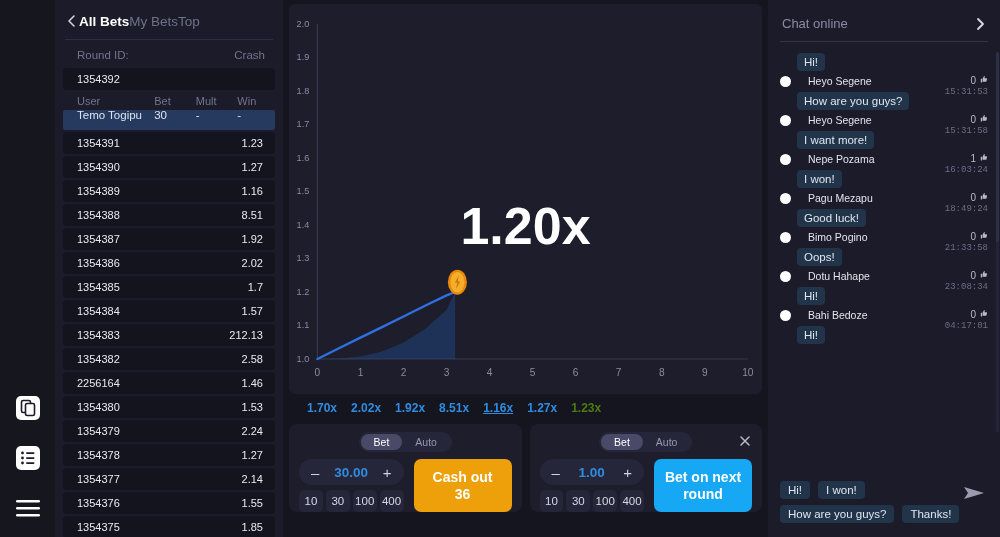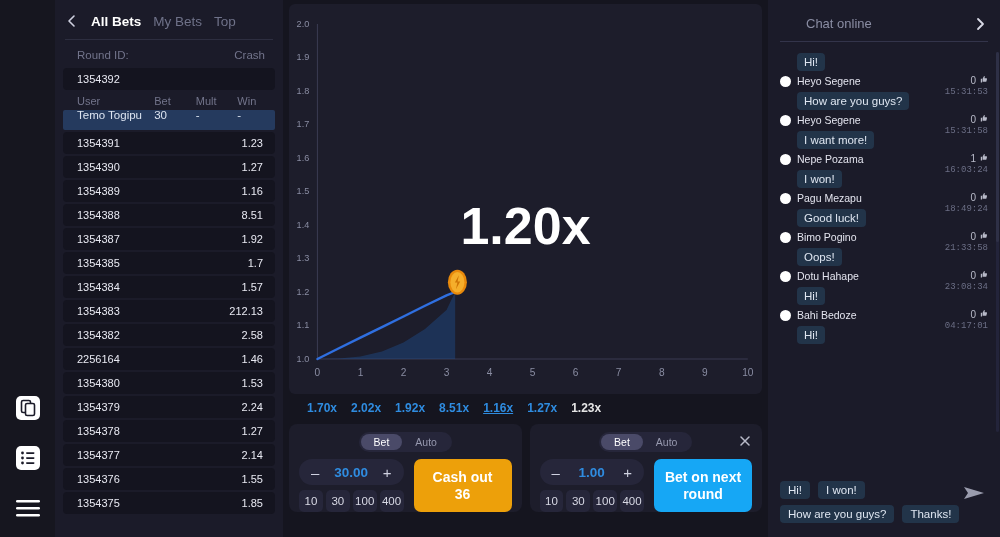--- a/index.html
+++ b/index.html
@@ -22,21 +22,21 @@
   .rail-icon svg { display: block; }
 
   
   .bets {
     width: 228px; height: 537px; flex: none;
     background: #1b1b29;
     padding: 8px 8px 0 8px;
     display: flex; flex-direction: column;
     overflow: hidden;
   }
-  .bets-tabs { display: flex; gap: 12px; padding: 6px 4px 10px 2px; }
+  .bets-tabs { display: flex; padding: 6px 4px 10px 2px; }
   .back-chev { width: 14px; height: 14px; flex: none; cursor: pointer; }
   .tab { font-size: 13.5px; color: #6f7289; cursor: pointer; white-space: nowrap; }
   .tab.active { color: #ffffff; font-weight: bold; }
   .bets-sep { height: 1px; background: #2d2e40; margin: 0 2px 2px 2px; }
   .bets-head {
     display: flex; justify-content: space-between;
     font-size: 11.5px; color: #72748b;
     padding: 7px 10px 7px 14px;
   }
   .bets-list { flex: 1; overflow: hidden; }
@@ -111,27 +111,27 @@
   .bigbtn.blue { background: #16a7f5; }
 
   
   .chat {
     width: 232px; height: 537px; flex: none;
     background: #1b1b29;
     display: flex; flex-direction: column;
     padding: 0 8px; position: relative;
   }
   .chat-head { display: flex; align-items: center; justify-content: space-between; padding: 16px 6px 10px 6px; }
-  .chat-title { font-size: 13px; color: #8a8da3; margin-left: 24px; }
+  .chat-title { font-size: 13px; color: #8a8da3; }
   .chat-chev { width: 12px; height: 14px; cursor: pointer; }
   .chat-sep { height: 1px; background: #33344a; margin: 0 4px; }
   .msgs { flex: 1; overflow: hidden; padding: 4px 4px 0 4px; position: relative; }
   .msg { margin-bottom: 4px; }
   .msg-head { display: flex; align-items: flex-start; justify-content: space-between; height: 14px; }
-  .msg-user { display: flex; align-items: center; gap: 6px; }
+  .msg-user { display: flex; align-items: center; gap: 17px; }
   .avatar { width: 11px; height: 11px; border-radius: 50%; background: #ffffff; flex: none; }
   .uname { font-size: 10.5px; color: #e3e4ee; }
   .msg-meta { text-align: right; }
   .likes { font-size: 10px; color: #b9bbc9; display: flex; align-items: center; gap: 3px; justify-content: flex-end; }
   .time { font-size: 9px; color: #6b6e85; margin-top: 1px; font-family: Liberation Mono, monospace; }
   .bubble {
     display: inline-block; background: #223449; color: #dfe6f1;
     font-size: 11.5px; border-radius: 4px; padding: 3px 7px;
     margin: 3px 0 0 17px;
   }
@@ -227,20 +227,24 @@
             <span>1354389</span>
             <span class="crash">1.16</span>
           </div>
           <div class="round-row">
             <span>1354388</span>
             <span class="crash">8.51</span>
           </div>
           <div class="round-row">
             <span>1354387</span>
             <span class="crash">1.92</span>
+          </div>
+          <div class="round-row">
+            <span>1354386</span>
+            <span class="crash">2.02</span>
           </div>
           <div class="round-row">
             <span>1354385</span>
             <span class="crash">1.7</span>
           </div>
           <div class="round-row">
             <span>1354384</span>
             <span class="crash">1.57</span>
           </div>
           <div class="round-row">
@@ -329,21 +333,21 @@
         </svg>
       </div>
     </div>
     <div class="history" id="history-strip">
         <span style="color: rgb(47, 140, 224);">1.70x</span>
         <span style="color: rgb(47, 140, 224);">2.02x</span>
         <span style="color: rgb(47, 140, 224);">1.92x</span>
         <span style="color: rgb(47, 140, 224);">8.51x</span>
         <span style="color: rgb(47, 140, 224); text-decoration: underline;">1.16x</span>
         <span style="color: rgb(47, 140, 224);">1.27x</span>
-        <span style="color: #e5e5e5;">1.23x</span>
+        <span style="color: #4d7c0f;">1.23x</span>
       </div>
 
     <div class="bet-panels">
 
       <div class="bpanel">
         <div class="bp-top">
           <div class="toggle">
             <div class="on">Bet</div>
             <div>Auto</div>
           </div>

